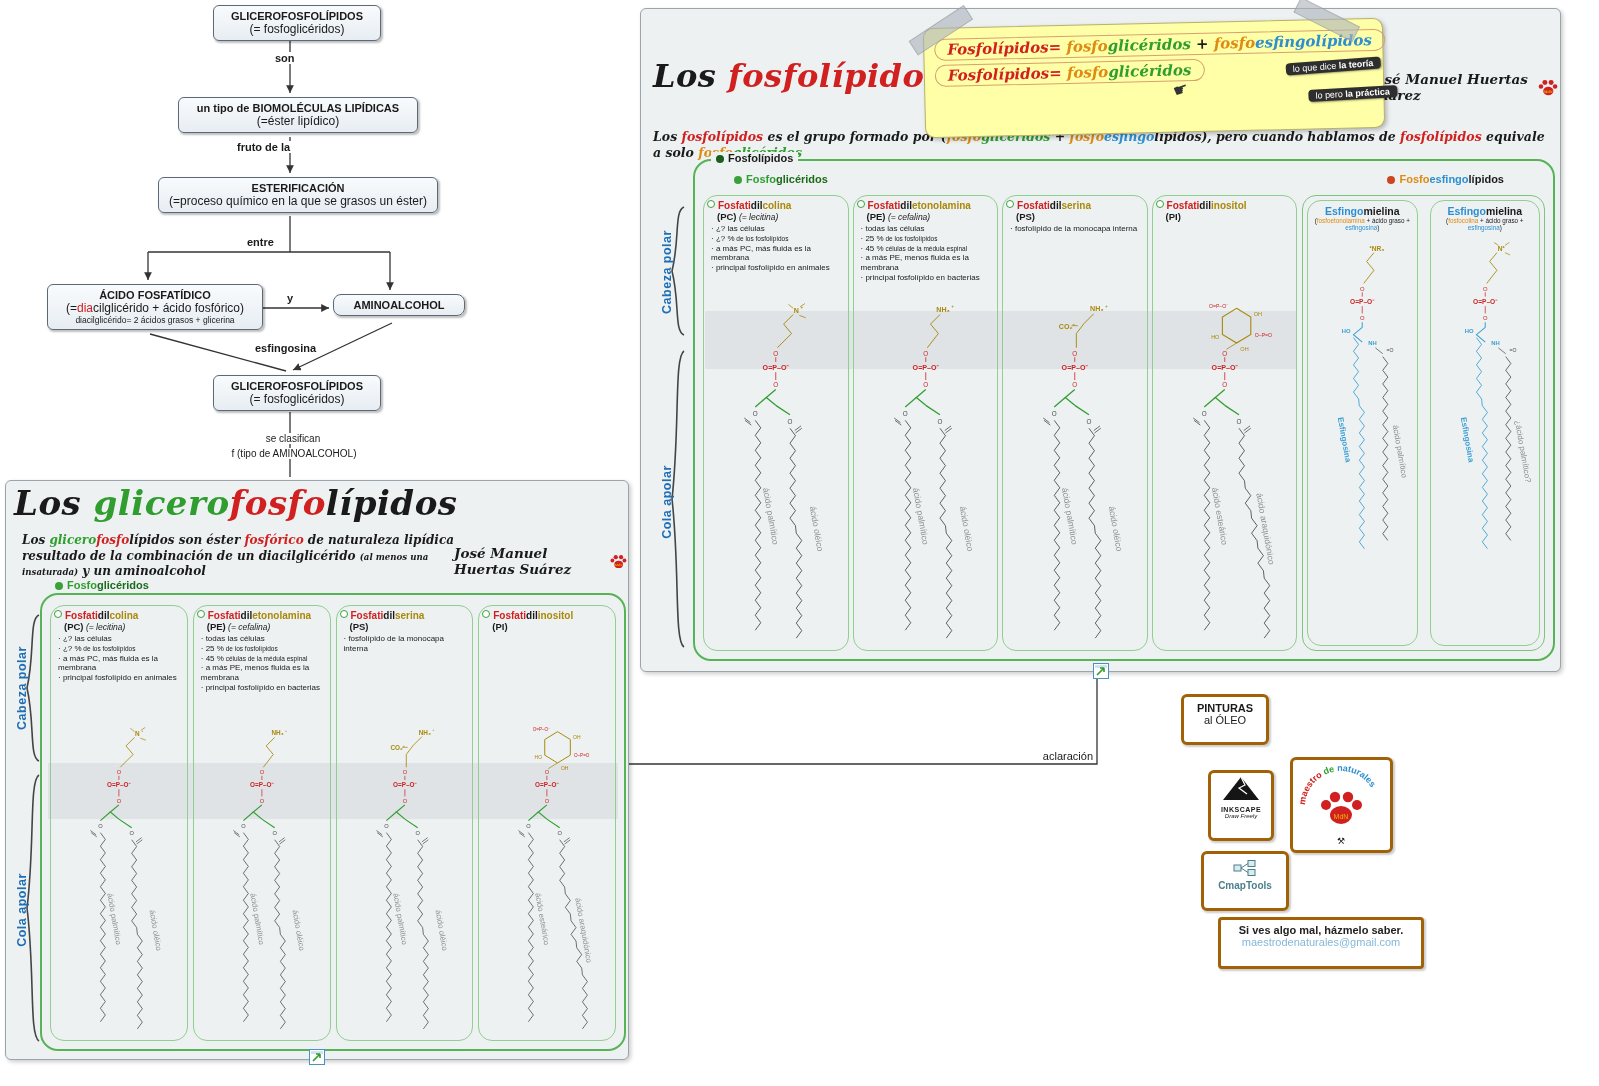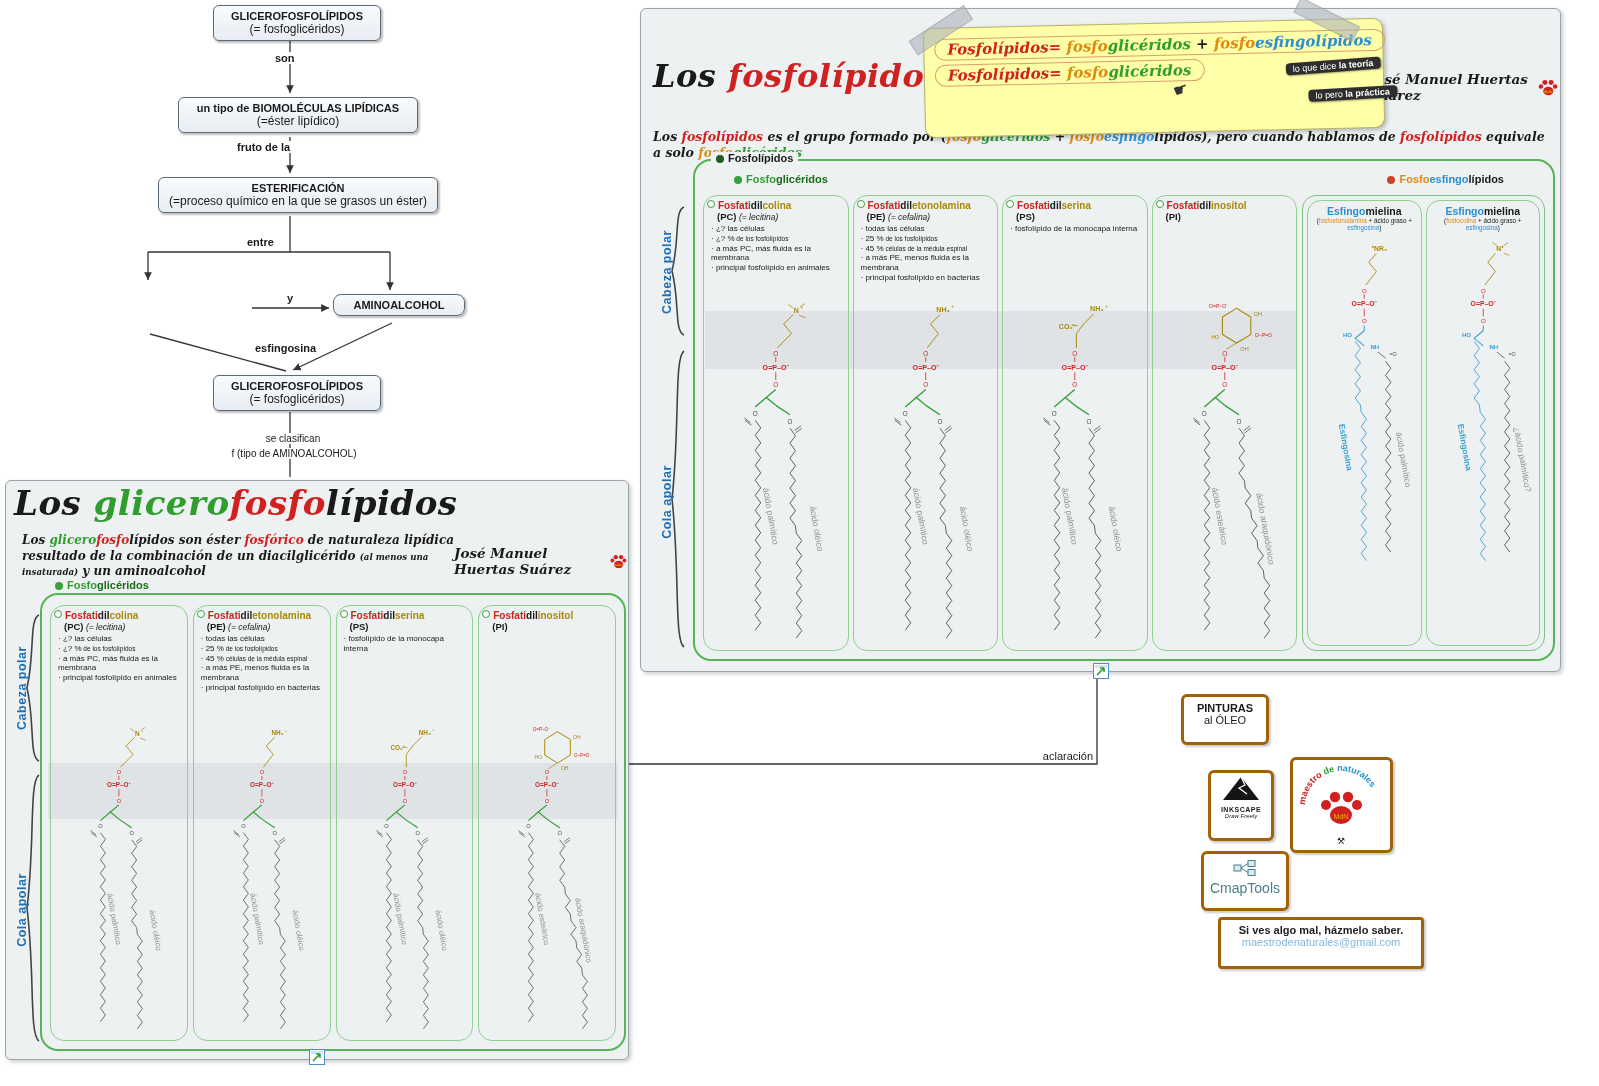--- a/index.html
+++ b/index.html
@@ -49,21 +49,21 @@
   .bullets .tiny{font-size:6.5px}
   #left-panel .bullets{height:92px}
   #right-panel .bullets{height:78px}
   .struct{flex:1;display:flex;justify-content:center;overflow:hidden}
   .struct svg{width:100%;height:100%}
   .side-label{position:absolute;transform:rotate(-90deg);white-space:nowrap;font-weight:bold;
     color:#1f6fb5;font-size:12.5px;letter-spacing:.5px;width:100px;text-align:center;z-index:3}
   .brace{position:absolute;z-index:3}
 
   
-  .sphingo-group{flex:1 1 0;border:1.5px solid #7cc47c;border-radius:14px;padding:4px;display:flex;gap:4px}
+  .sphingo-group{flex:1 1 0;border:1.5px solid #7cc47c;border-radius:14px;padding:4px;display:flex;gap:12px}
   .sphingo-sub{font-size:6.3px;line-height:1.15;text-align:center;height:24px;overflow:hidden}
   .sphingo-name{text-align:center;font-size:10.5px;font-weight:bold}
 
   
   .board{position:absolute;background:#ffffa8;border:1px solid #b9b26a;border-radius:10px;
     box-shadow:2px 2px 4px rgba(0,0,0,.25);transform:rotate(-1.3deg);padding:8px 10px;z-index:3}
   .board-row{display:inline-block;border:1.6px solid #d8a070;border-radius:16px;padding:1px 12px;
     font-family:"DejaVu Serif",serif;font-style:italic;font-weight:bold;font-size:15px;white-space:nowrap;margin:2px 0}
   .callout{position:absolute;background:#2e2e2e;color:#fff;font-size:9px;border-radius:4px;
     padding:1px 7px;white-space:nowrap;box-shadow:1px 1px 2px rgba(0,0,0,.4)}
@@ -114,20 +114,25 @@
     <div class="fc-sub">(=éster lipídico)</div>
   </div>
   <span class="fc-label" style="left:234px;top:141px">fruto de la</span>
 
   <div class="fc-box" style="left:158px;top:177px;width:266px">
     <div class="fc-title">ESTERIFICACIÓN</div>
     <div class="fc-sub">(=proceso químico en la que se grasos un éster)</div>
   </div>
   <span class="fc-label" style="left:244px;top:236px">entre</span>
 
+  <div class="fc-box" style="left:47px;top:284px;width:202px">
+    <div class="fc-title">ÁCIDO FOSFATÍDICO</div>
+    <div class="fc-sub"><span class="c-k">(=</span><span class="c-r">dia</span><span class="c-k">cilglicérido + ácido fosfórico)</span></div>
+    <div class="fc-sub2">diacilglicérido= 2 ácidos grasos + glicerina</div>
+  </div>
   <span class="fc-label" style="left:284px;top:292px">y</span>
   <div class="fc-box fc-pill" style="left:333px;top:294px;width:118px">
     <div class="fc-title">AMINOALCOHOL</div>
   </div>
   <span class="fc-label" style="left:252px;top:342px">esfingosina</span>
 
   <div class="fc-box" style="left:213px;top:375px;width:154px">
     <div class="fc-title">GLICEROFOSFOLÍPIDOS</div>
     <div class="fc-sub">(= fosfoglicéridos)</div>
   </div>
@@ -631,21 +636,21 @@
   </div>
 
   <div class="wbox" style="left:1201px;top:851px;width:82px;height:48px;padding-top:6px">
     <svg width="24" height="16" viewBox="0 0 24 16">
       <rect x="1" y="5" width="7" height="6" fill="#d8ecef" stroke="#4a7f8c"></rect>
       <rect x="15" y="0.5" width="7" height="6" fill="#d8ecef" stroke="#4a7f8c"></rect>
       <rect x="15" y="9.5" width="7" height="6" fill="#d8ecef" stroke="#4a7f8c"></rect>
       <line x1="8" y1="8" x2="15" y2="3.5" stroke="#4a7f8c"></line>
         <line x1="8" y1="8" x2="15" y2="12.5" stroke="#4a7f8c"></line>
     </svg>
-    <div style="font-size:14px;font-weight:normal;color:#4a7f8c">CmapTools</div>
+    <div style="font-size:10px;font-weight:bold;color:#4a7f8c">CmapTools</div>
   </div>
 
   <div class="wbox" style="left:1218px;top:917px;width:200px;height:42px;padding-top:4px;border-radius:4px">
     <div style="font-size:11px;font-weight:bold;color:#222">Si ves algo mal, házmelo saber.</div>
     <div class="email" style="font-size:11px">maestrodenaturales@gmail.com</div>
   </div>
 
 </div>
 
 </body></html>

